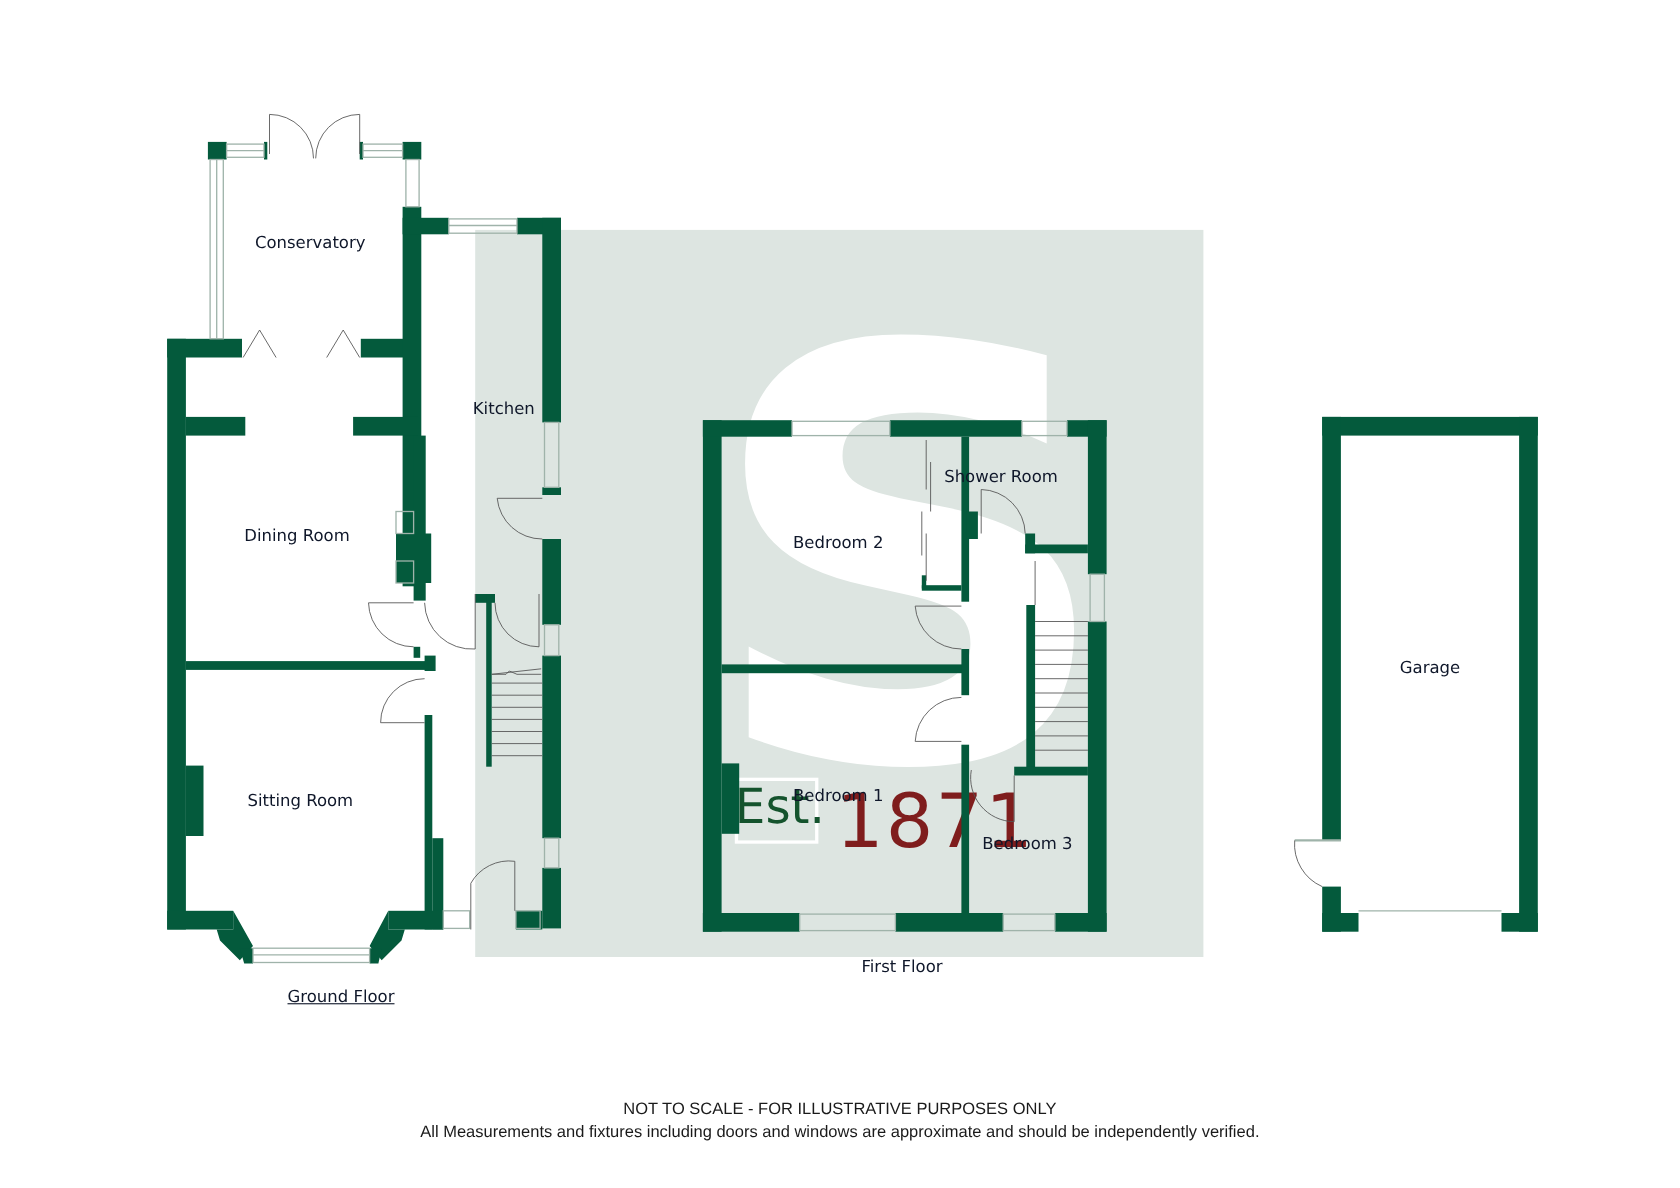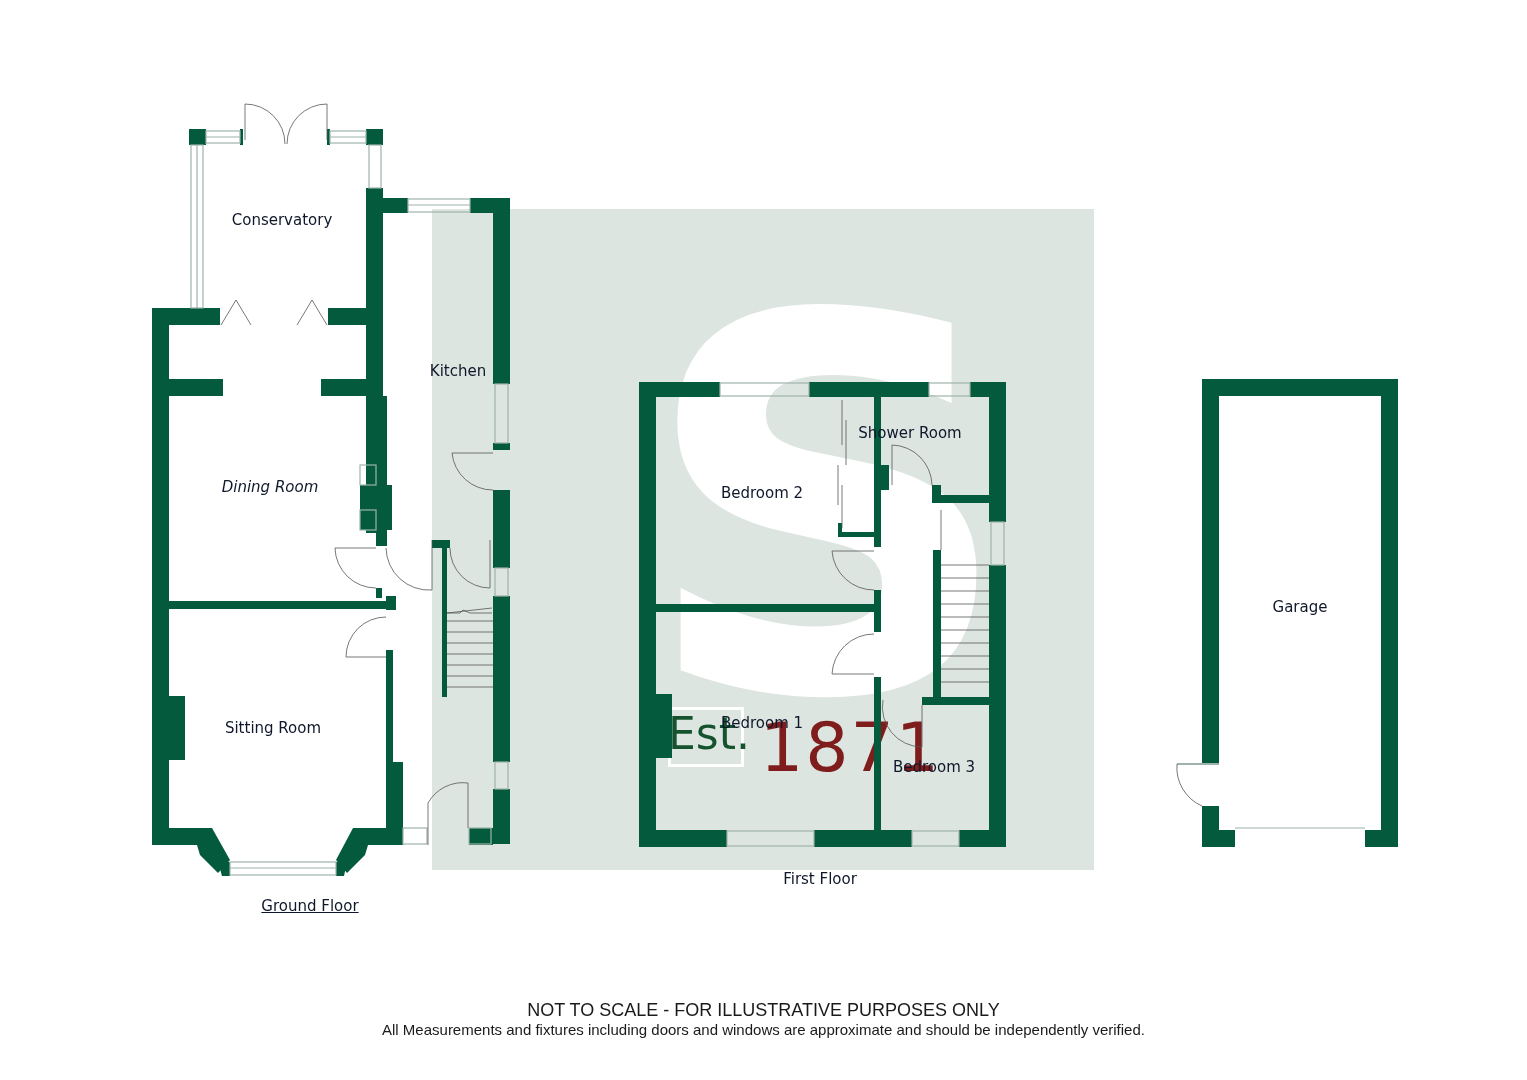--- a/index.html
+++ b/index.html
@@ -1,20 +1,20 @@
 <!DOCTYPE html>
 <html><head>
 <meta charset="utf-8">
 <style>
   html, body { margin: 0; padding: 0; background: #ffffff; }
   body { width: 1527px; height: 1080px; position: relative; overflow: hidden; font-family: "DejaVu Sans", sans-serif; }
   .plan { position: absolute; left: 0; top: 0; }
   .label { position: absolute; font-family: "DejaVu Sans", sans-serif; font-size: 15px; color: #0f172a; white-space: nowrap; transform: translateX(-50%); }
   .footer { position: absolute; left: 0; width: 1527px; text-align: center; font-family: "Liberation Sans", sans-serif; color: #1a1a1a; }
-  .footer .l1 { font-size: 18px; top: 1000px; position: absolute; width: 100%; }
+  .footer .l1 { font-size: 15px; top: 1000px; position: absolute; width: 100%; }
   .footer .l2 { font-size: 15px; top: 1021px; position: absolute; width: 100%; }
 </style>
 </head>
 <body>
 
 <div style="position:absolute;left:432px;top:209px;width:662px;height:661px;background:#dde5e1;"></div>
 <div style="position:absolute;left:640px;top:250px;font-family:'DejaVu Sans',sans-serif;font-size:520px;line-height:520px;color:#ffffff;font-weight:bold;">S</div>
 <div style="position:absolute;left:668px;top:707px;width:70px;height:54px;border:3px solid #ffffff;"></div>
 <div style="position:absolute;left:668px;top:708px;font-family:'DejaVu Sans',sans-serif;font-size:44px;color:#14532d;">Est.</div>
 <div style="position:absolute;left:760px;top:708px;font-family:'DejaVu Sans',sans-serif;font-size:68px;color:#7f1d1d;letter-spacing:2px;">1871</div>
@@ -181,21 +181,21 @@
 
     <line x1="842" y1="400" x2="842" y2="445"></line>
     <line x1="846" y1="420" x2="846" y2="465"></line>
     <line x1="838" y1="465" x2="838" y2="505"></line>
     <line x1="842" y1="485" x2="842" y2="528"></line>
   </g>
 </svg>
 
 <div class="label" style="left:282px;top:211px;">Conservatory</div>
 <div class="label" style="left:441px;top:362px;margin-left:17px;">Kitchen</div>
-<div class="label" style="left:270px;top:478px;font-style:italic;">Dining Room</div>
+<div class="label" style="left:270px;top:478px;">Dining Room</div>
 <div class="label" style="left:273px;top:719px;">Sitting Room</div>
 <div class="label" style="left:310px;top:897px;text-decoration:underline;">Ground Floor</div>
 
 <div class="label" style="left:762px;top:484px;">Bedroom 2</div>
 <div class="label" style="left:910px;top:424px;">Shower Room</div>
 <div class="label" style="left:762px;top:714px;">Bedroom 1</div>
 <div class="label" style="left:934px;top:758px;">Bedroom 3</div>
 <div class="label" style="left:820px;top:870px;">First Floor</div>
 
 <div class="label" style="left:1300px;top:598px;text-align:center;">Garage</div>

